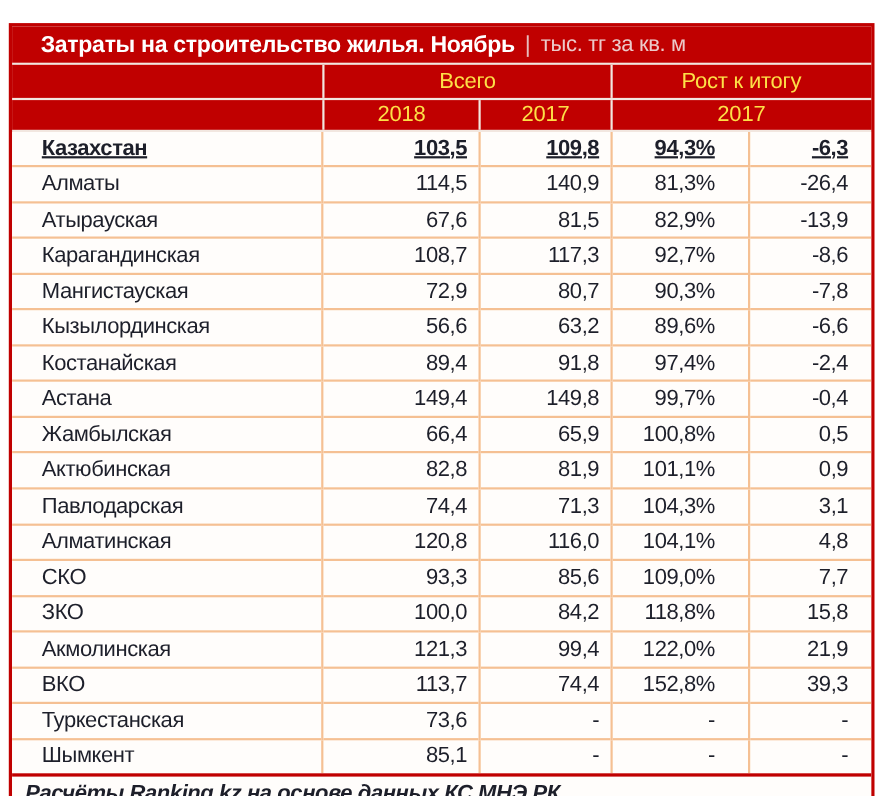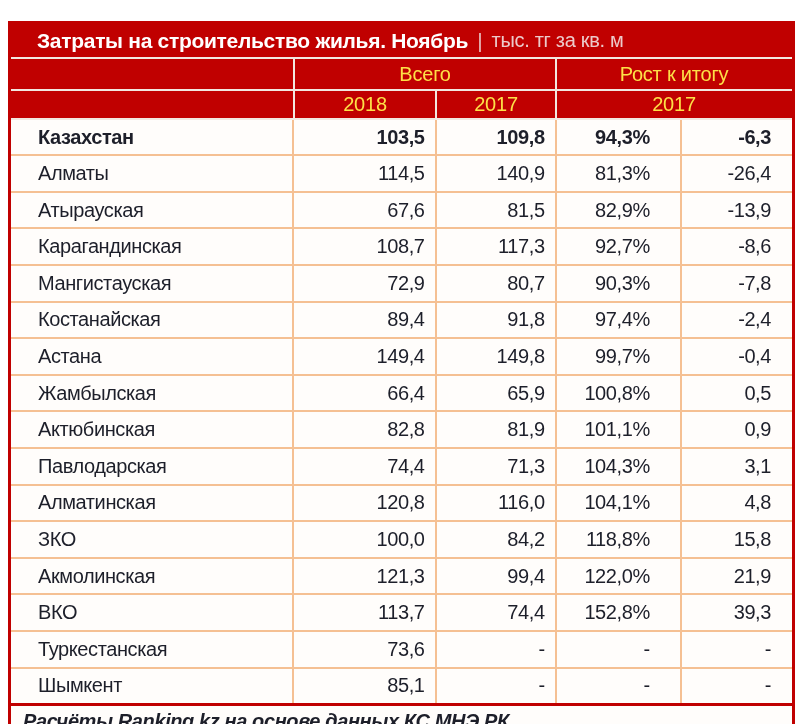--- a/index.html
+++ b/index.html
@@ -55,21 +55,21 @@
     vertical-align: middle;
     white-space: nowrap;
     overflow: hidden;
   }
   tr + tr td { border-top: 2px solid #f5c093; }
   td + td { border-left: 2px solid #f5c093; }
   .c-region { text-align: left;  padding-left: 27px; }
   .c-num    { text-align: right; padding-right: 10px; }
   .c-pct    { text-align: right; padding-right: 30px; }
   .c-delta  { text-align: right; padding-right: 21px; }
-  .row-bold td { font-weight: 700; }
+  .row-bold td { font-weight: 700; text-decoration: underline; }
   
   .footer-bar {
     flex: 0 0 33px;
     border-top: 3px solid #c00000;
     background: #fffdfb;
     display: flex;
     align-items: center;
     padding-left: 12px;
   }
   .footer-bar span {
@@ -143,20 +143,27 @@
             <td class="c-delta">-8,6</td>
           </tr>
           <tr>
             <td class="c-region">Мангистауская</td>
             <td class="c-num">72,9</td>
             <td class="c-num">80,7</td>
             <td class="c-pct">90,3%</td>
             <td class="c-delta">-7,8</td>
           </tr>
           <tr>
+            <td class="c-region">Кызылординская</td>
+            <td class="c-num">56,6</td>
+            <td class="c-num">63,2</td>
+            <td class="c-pct">89,6%</td>
+            <td class="c-delta">-6,6</td>
+          </tr>
+          <tr>
             <td class="c-region">Костанайская</td>
             <td class="c-num">89,4</td>
             <td class="c-num">91,8</td>
             <td class="c-pct">97,4%</td>
             <td class="c-delta">-2,4</td>
           </tr>
           <tr>
             <td class="c-region">Астана</td>
             <td class="c-num">149,4</td>
             <td class="c-num">149,8</td>
@@ -185,20 +192,27 @@
             <td class="c-delta">3,1</td>
           </tr>
           <tr>
             <td class="c-region">Алматинская</td>
             <td class="c-num">120,8</td>
             <td class="c-num">116,0</td>
             <td class="c-pct">104,1%</td>
             <td class="c-delta">4,8</td>
           </tr>
           <tr>
+            <td class="c-region">СКО</td>
+            <td class="c-num">93,3</td>
+            <td class="c-num">85,6</td>
+            <td class="c-pct">109,0%</td>
+            <td class="c-delta">7,7</td>
+          </tr>
+          <tr>
             <td class="c-region">ЗКО</td>
             <td class="c-num">100,0</td>
             <td class="c-num">84,2</td>
             <td class="c-pct">118,8%</td>
             <td class="c-delta">15,8</td>
           </tr>
           <tr>
             <td class="c-region">Акмолинская</td>
             <td class="c-num">121,3</td>
             <td class="c-num">99,4</td>

